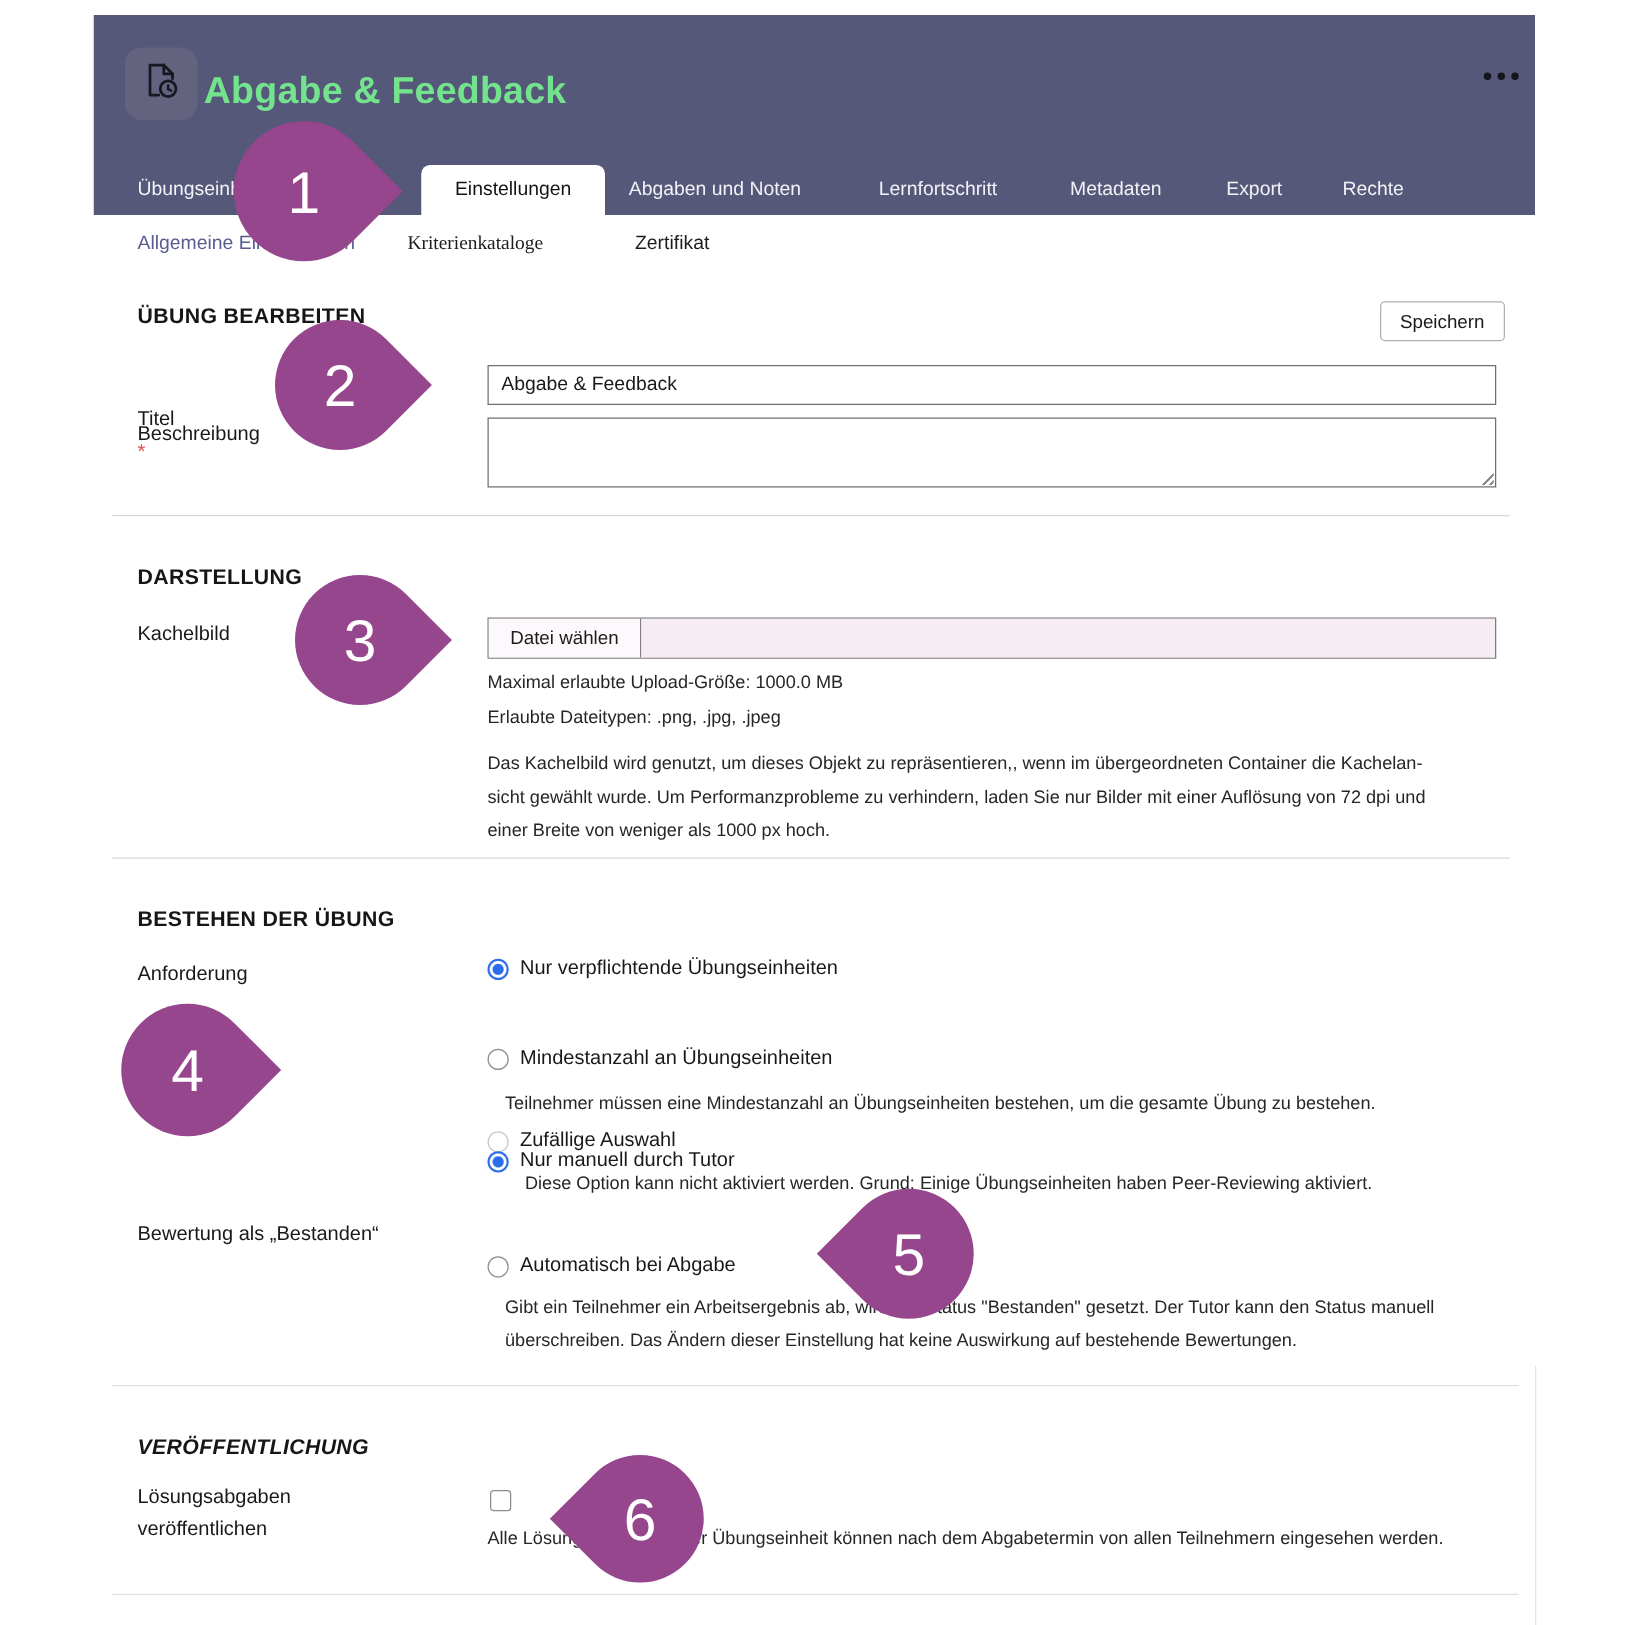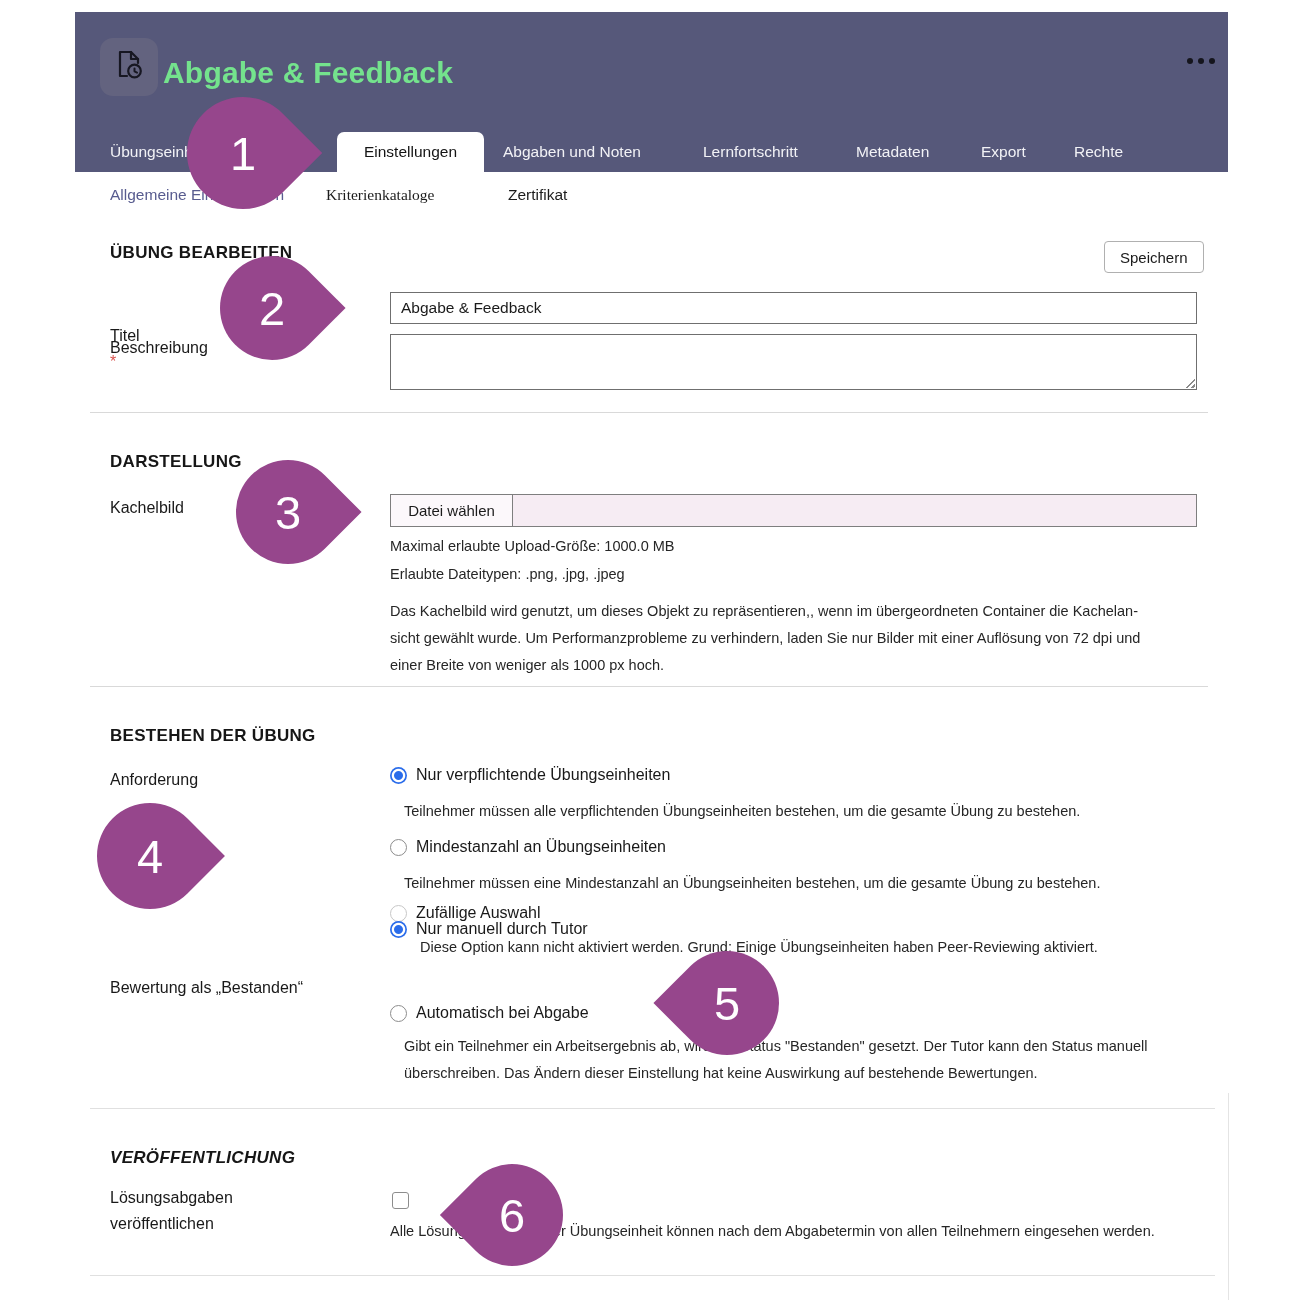--- a/index.html
+++ b/index.html
@@ -139,21 +139,20 @@
   <div class="divider" style="top:686px; width:1118px;"></div>
 
   <div class="sect-h" style="top:726px;">BESTEHEN DER ÜBUNG</div>
 
   <div class="flabel" style="top:767px;">Anforderung</div>
 
   <div class="opt" style="left:390px; top:766px;">
     <span class="radio sel"></span>
     <span>Nur verpflichtende Übungseinheiten</span>
   </div>
-  <div class="help" style="left:404px; top:798px;">Teilnehmer müssen alle verpflichtenden Übungseinheiten bestehen, um die gesamte Übung zu bestehen.</div>
 
   <div class="opt" style="left:390px; top:838px;">
     <span class="radio unsel"></span>
     <span>Mindestanzahl an Übungseinheiten</span>
   </div>
   <div class="help" style="left:404px; top:870px;text-align:right;">Teilnehmer müssen eine Mindestanzahl an Übungseinheiten bestehen, um die gesamte Übung zu bestehen.</div>
 
   <div class="opt" style="left:390px; top:904px;">
     <span class="radio disabled"></span>
     <span>Zufällige Auswahl</span>

